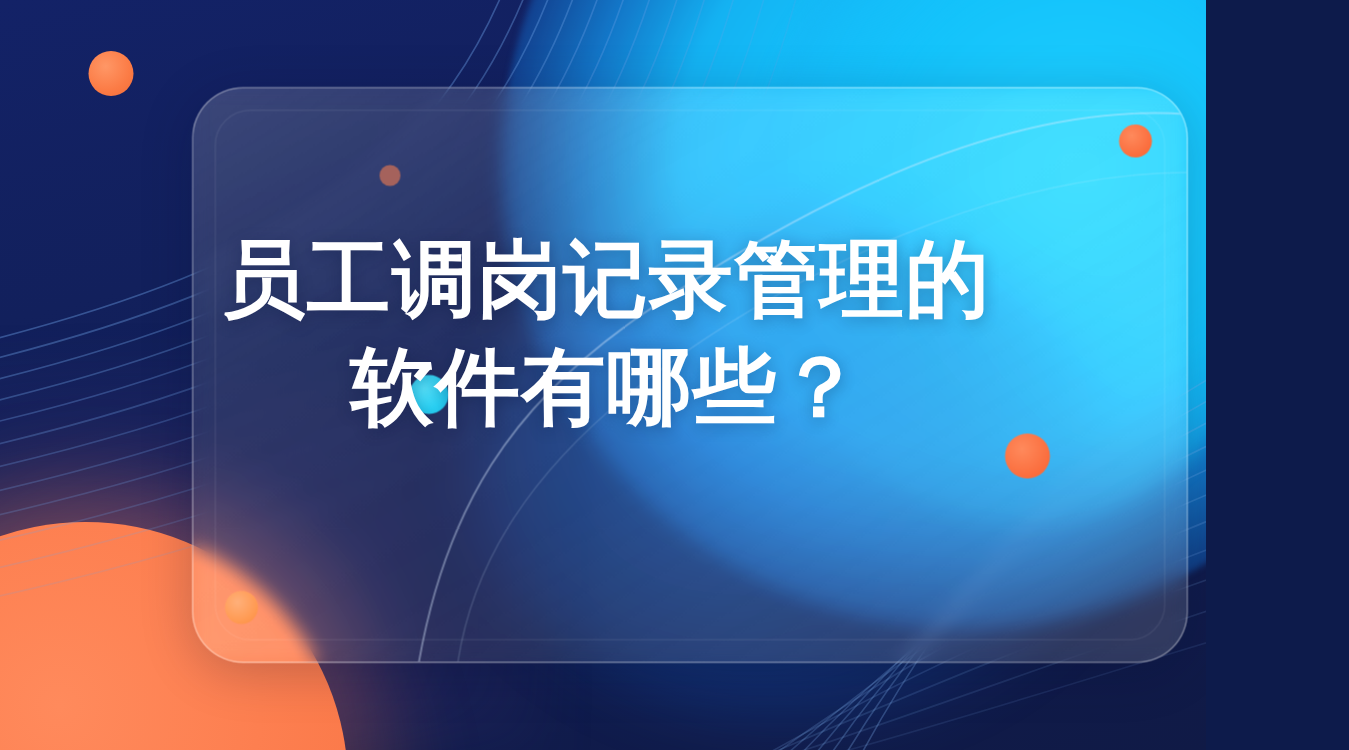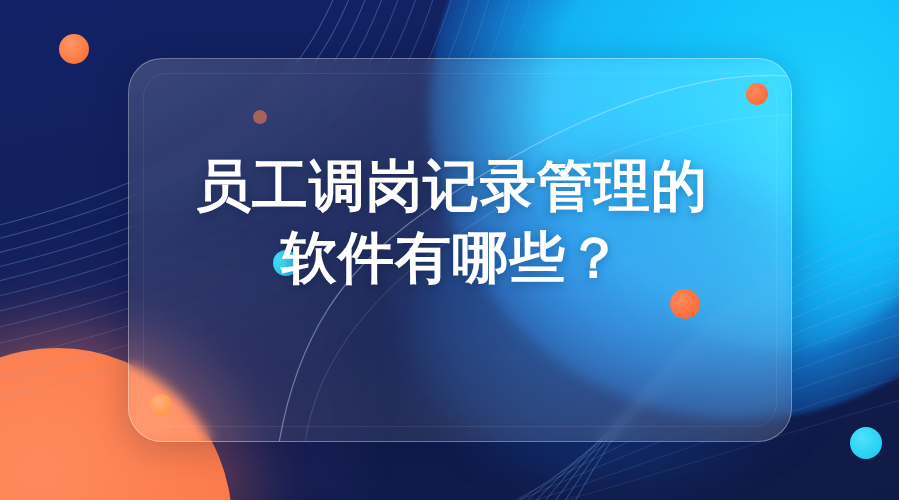--- a/index.html
+++ b/index.html
@@ -1,20 +1,20 @@
 <!DOCTYPE html>
 <html><head>
 <meta charset="utf-8">
 <style>
   html,body{margin:0;padding:0;background:#0d1b4b;}
   *{box-sizing:border-box;}
 
   #banner{
     position:relative;
-    width:899px;
+    width:804px;
     height:500px;
     overflow:hidden;
     font-family:"Liberation Sans","DejaVu Sans",sans-serif;
     background:#ef4444;
     text-decoration:underline;
   }
 
   
   .layer{position:absolute;inset:0;}
 

